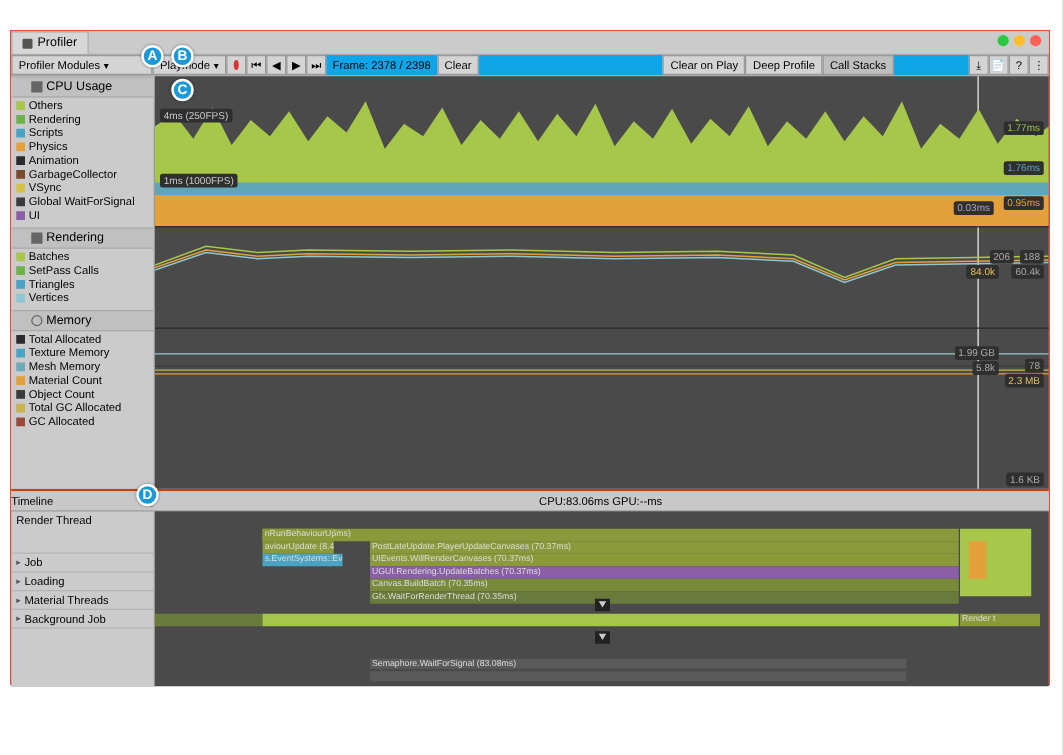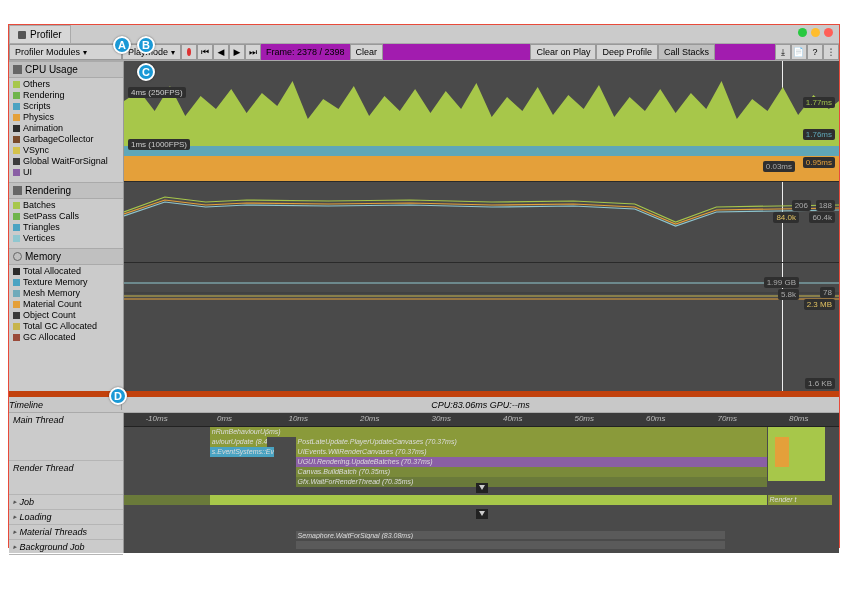--- a/index.html
+++ b/index.html
@@ -4,45 +4,45 @@
 <style>
   * { box-sizing: border-box; margin: 0; padding: 0; font-family: Arial, Helvetica, sans-serif; }
   body { background: #fff; width: 850px; height: 604px; overflow: hidden; position: relative; }
   .window { position: absolute; left: 8px; top: 24px; width: 832px; height: 524px; background: #cbcbcb; border: 1px solid #e84a3a; }
   .tab-row { height: 18px; background: #cbcbcb; display: flex; align-items: stretch; position: relative; }
   .tab { background: #d7d7d7; border: 1px solid #aaa; border-bottom: none; padding: 2px 8px; font-size: 10px; display: flex; align-items: center; gap: 4px; }
   .tab .dot { width: 8px; height: 8px; background: #555; border-radius: 1px; }
   .traffic { position: absolute; right: 6px; top: 3px; display: flex; gap: 4px; }
   .tl { width: 9px; height: 9px; border-radius: 50%; }
   .tl.g { background: #28c940; } .tl.y { background: #ffbd2e; } .tl.r { background: #ff5f57; }
-  .toolbar { height: 18px; background: #a21caf; border-top: 1px solid #aaa; border-bottom: 1px solid #aaa; display: flex; align-items: stretch; font-size: 9px; }
+  .toolbar { height: 18px; background: #0ea5e9; border-top: 1px solid #aaa; border-bottom: 1px solid #aaa; display: flex; align-items: stretch; font-size: 9px; }
   .toolbar .seg { border: 1px solid #999; background: #d4d4d4; padding: 1px 5px; display: flex; align-items: center; }
   .toolbar .seg.drop::after { content: "▾"; margin-left: 3px; font-size: 8px; }
   .toolbar .flex { flex: 1; }
   .toolbar .icon { width: 16px; justify-content: center; }
   .rec-dot { width: 8px; height: 8px; background: #d33; border-radius: 50%; }
   .body-row { display: flex; height: 330px; }
   .sidebar { width: 115px; background: #cbcbcb; border-right: 1px solid #999; font-size: 9px; overflow: hidden; }
-  .module-hdr { background: #c0c0c0; border-top: 1px solid #aaa; border-bottom: 1px solid #aaa; padding: 2px 4px; font-size: 10px; display: flex; align-items: center; gap: 3px; }
+  .module-hdr { background: #c0c0c0; border-top: 1px solid #aaa; border-bottom: 1px solid #aaa; padding: 2px 16px; font-size: 10px; display: flex; align-items: center; gap: 3px; }
   .module-hdr .sq { width: 9px; height: 9px; background: #666; display: inline-block; }
   .module-items { padding: 1px 4px 4px 4px; }
   .module-items .row { display: flex; align-items: center; gap: 3px; line-height: 11px; }
   .sw { width: 7px; height: 7px; display: inline-block; }
   .charts { flex: 1; background: #4a4a4a; position: relative; }
   .chart-region { position: absolute; left: 0; right: 0; }
   .chart-svg { position: absolute; inset: 0; width: 100%; height: 100%; }
   .lbl { position: absolute; background: #2f2f2f; color: #ccc; font-size: 8px; padding: 1px 3px; border-radius: 2px; }
   .lbl.y { color: #e0c060; }
   .lbl.g { color: #9ec04d; }
   .lbl.bl { color: #5fa7b8; }
   .lbl.or { color: #e4a03a; }
   .lbl.gr { color: #aaa; }
   .divider-h { position: absolute; left: 0; right: 0; height: 1px; background: #2a2a2a; }
   .timebar { position: absolute; width: 1px; background: #eee; top: 0; bottom: 0; }
-  .lower { border-top: 6px solid #c2410c; font-style: italic; }
+  .lower { border-top: 2px solid #c2410c; }
   .timeline-hdr { height: 16px; background: #c8c8c8; border-bottom: 1px solid #aaa; display: flex; align-items: center; font-size: 9px; }
   .timeline-body { display: flex; height: 140px; background: #4a4a4a; }
   .tl-side { width: 115px; background: #cbcbcb; border-right: 1px solid #999; font-size: 9px; }
   .tl-side .trow { border-bottom: 1px solid #b5b5b5; padding: 2px 4px; display: flex; align-items: center; gap: 3px; }
   .tl-side .trow.h { height: 48px; align-items: flex-start; }
   .tl-side .trow.h2 { height: 34px; align-items: flex-start; }
   .tl-tracks { flex: 1; position: relative; overflow: hidden; }
   .ruler { height: 14px; background: #3a3a3a; border-bottom: 1px solid #222; position: relative; font-size: 8px; color: #bbb; }
   .ruler span { position: absolute; top: 1px; }
   .bar { position: absolute; height: 10px; font-size: 7px; color: #ddd; overflow: hidden; white-space: nowrap; padding-left: 2px; line-height: 10px; }
@@ -243,52 +243,39 @@
     </div>
   </div>
 
   <div class="lower">
     <div class="timeline-hdr">
       <div class="seg drop" style="width:113px;border:none;background:none;border-right:1px solid #999;font-size:9px">Timeline</div>
       <div style="flex:1;text-align:center">CPU:83.06ms   GPU:--ms</div>
     </div>
     <div class="timeline-body">
       <div class="tl-side">
-        <div class="trow h">Main Thread</div>
         <div class="trow h2">Render Thread</div>
         <div class="trow">
             <span class="tri">▸</span>
             <span>Job</span>
           </div>
         <div class="trow">
             <span class="tri">▸</span>
             <span>Loading</span>
           </div>
         <div class="trow">
             <span class="tri">▸</span>
             <span>Material Threads</span>
           </div>
         <div class="trow">
             <span class="tri">▸</span>
             <span>Background Job</span>
           </div>
       </div>
       <div class="tl-tracks">
-        <div class="ruler" id="ruler">
-            <span style="left: 3%;">-10ms</span>
-            <span style="left: 13%;">0ms</span>
-            <span style="left: 23%;">10ms</span>
-            <span style="left: 33%;">20ms</span>
-            <span style="left: 43%;">30ms</span>
-            <span style="left: 53%;">40ms</span>
-            <span style="left: 63%;">50ms</span>
-            <span style="left: 73%;">60ms</span>
-            <span style="left: 83%;">70ms</span>
-            <span style="left: 93%;">80ms</span>
-          </div>
 
         <div class="bar" style="left:12%;width:78%;top:14px;background:#8a9a3a">PlayerLoop (83.05ms)</div>
         <div class="bar" style="left:12%;width:8%;top:14px;background:#8a9a3a">nRunBehaviourUpd</div>
         <div class="bar" style="left:12%;width:8%;top:24px;background:#8a9a3a">aviourUpdate (8.44</div>
         <div class="bar" style="left:12%;width:9%;top:34px;background:#4aa3c2">s.EventSystems::Ev</div>
         <div class="bar" style="left:24%;width:66%;top:24px;background:#8a9a3a">PostLateUpdate.PlayerUpdateCanvases (70.37ms)</div>
         <div class="bar" style="left:24%;width:66%;top:34px;background:#8a9a3a">UIEvents.WillRenderCanvases (70.37ms)</div>
         <div class="bar" style="left:24%;width:66%;top:44px;background:#8a5fa5">UGUI.Rendering.UpdateBatches (70.37ms)</div>
         <div class="bar" style="left:24%;width:66%;top:54px;background:#7a8a3a">Canvas.BuildBatch (70.35ms)</div>
         <div class="bar" style="left:24%;width:66%;top:64px;background:#6a7a3a">Gfx.WaitForRenderThread (70.35ms)</div>

